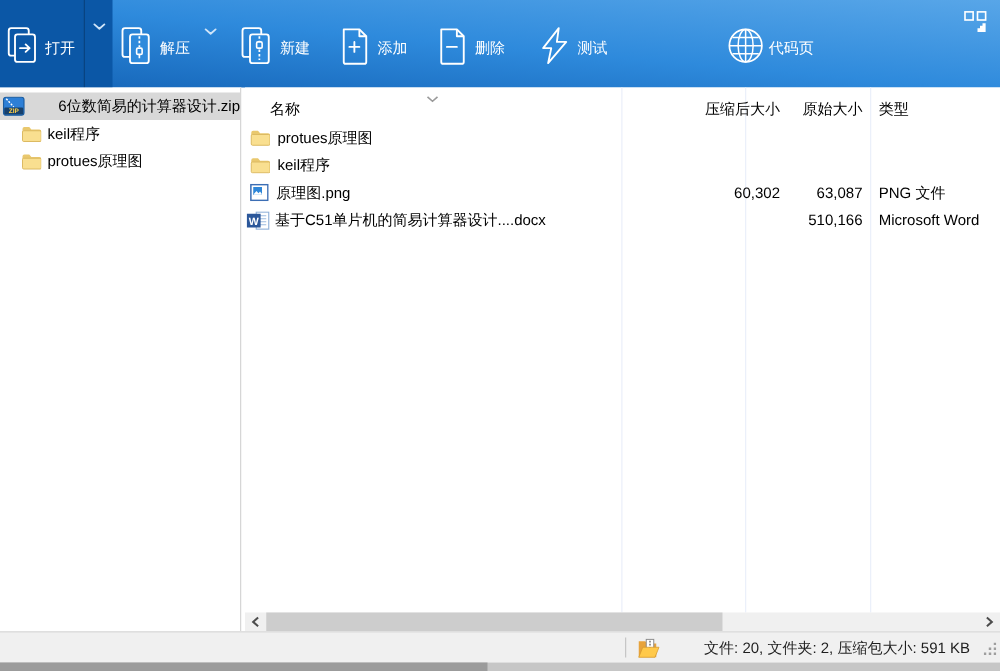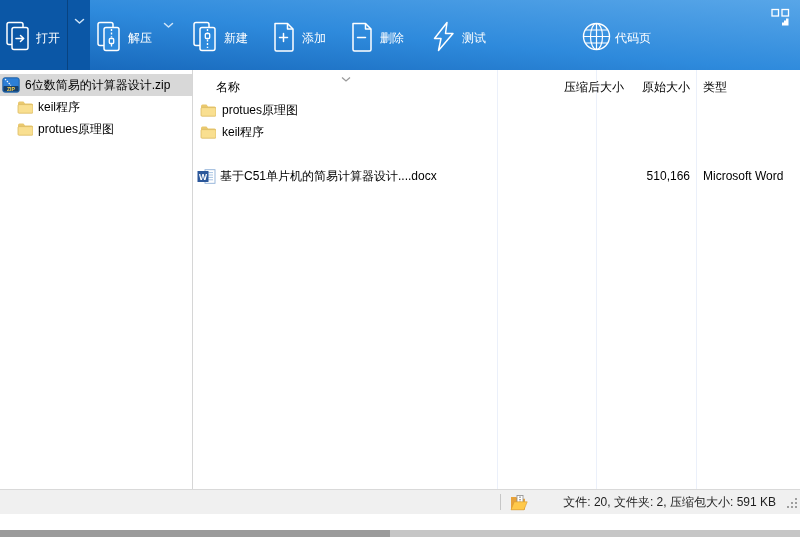--- a/index.html
+++ b/index.html
@@ -17,42 +17,42 @@
   .open-main{position:absolute;left:0;top:0;width:68px;height:70px;border-right:1px solid rgba(0,0,0,0.22);box-sizing:border-box;}
   .open-drop{position:absolute;left:68px;top:0;width:22px;height:70px;display:flex;justify-content:center;}
   .open-drop svg{margin-top:18px;}
   .tbtn{position:absolute;top:0;height:70px;display:flex;flex-direction:row;align-items:center;padding-top:6px;box-sizing:border-box;cursor:default;}
   .tbtn .lbl{color:#fff;font-size:12px;margin-top:1px;white-space:nowrap;}
   .drop-chevron{position:absolute;top:18px;display:flex;justify-content:center;}
   .layout-btn{position:absolute;left:770px;top:7px;width:22px;height:22px;}
   
   .sidebar{position:absolute;left:0;top:70px;width:192px;height:435px;background:#fff;border-right:1px solid #D6D6D6;box-sizing:content-box;}
   .tree-row{position:absolute;left:0;width:192px;height:22px;display:flex;align-items:center;white-space:nowrap;}
-  .tree-row.selected{background:#D8D8D8;}
+  .tree-row.selected{background:#D8D8D8;justify-content:space-between;}
   .tree-row .ticon{flex:0 0 auto;display:flex;align-items:center;}
   .tree-row .tlabel{margin-left:5px;overflow:hidden;}
   
   .filelist{position:absolute;left:196px;top:70px;width:604px;height:420px;background:#fff;}
   .colline{position:absolute;top:0;width:1px;height:420px;background:#EBF0FA;}
   .hcell{position:absolute;top:6px;height:22px;line-height:22px;color:#000;}
   .hcell.right{text-align:right;box-sizing:border-box;}
   .sort-chevron{position:absolute;left:144px;top:2px;}
   .frow{position:absolute;left:0;width:604px;height:22px;}
   .fcell{position:absolute;top:0;height:22px;line-height:22px;white-space:nowrap;}
   .fname{left:4px;display:flex;align-items:center;height:22px;}
   .fname .ficon{display:flex;align-items:center;margin-right:6px;}
   .c2{left:301px;width:99px;text-align:right;padding-right:8px;box-sizing:border-box;margin-left:36px;}
   .c3{left:400px;width:100px;text-align:right;padding-right:6px;box-sizing:border-box;}
   .c4{left:507px;}
   
   .hscroll{position:absolute;left:196px;top:490px;width:604px;height:15px;background:#F0F0F0;}
   .hs-arrow{position:absolute;top:0;width:17px;height:15px;display:flex;align-items:center;justify-content:center;}
   .hs-thumb{position:absolute;left:17px;top:0;width:365px;height:15px;background:#CDCDCD;}
   
-  .statusbar{position:absolute;left:0;top:489px;width:800px;height:25px;background:#F0F0F0;border-top:1px solid #D9D9D9;box-sizing:border-box;}
+  .statusbar{position:absolute;left:0;top:505px;width:800px;height:25px;background:#F0F0F0;border-top:1px solid #D9D9D9;box-sizing:border-box;}
   .sb-sep{position:absolute;left:500px;top:4px;width:1px;height:16px;background:#C6C6C6;}
   .sb-icon{position:absolute;left:509px;top:3px;}
   .sb-text{position:absolute;right:24px;top:0;line-height:24px;color:#1e1e1e;white-space:nowrap;}
   .sb-grip{position:absolute;right:3px;bottom:3px;}
   
   .bottomstrip{position:absolute;left:0;top:530px;width:800px;height:7px;background:#C6C6C6;}
   .bottomstrip .darkpart{position:absolute;left:0;top:0;width:390px;height:7px;background:#9B9B9B;}
 </style>
 </head>
 <body>
@@ -243,20 +243,35 @@
             <rect x="1" y="4.6" width="15" height="8.6" rx="1" fill="#F9DF90" stroke="#DCBA62" stroke-width="0.8"></rect>
           </svg>
         </span>
         <span>keil程序</span>
       </div>
       <div class="fcell c2"></div>
       <div class="fcell c3"></div>
       <div class="fcell c4"></div>
     </div>
 
+    <div class="frow" style="top:73px;">
+      <div class="fcell fname">
+        <span class="ficon">
+          <svg width="15" height="14" viewBox="0 0 15 14">
+            <rect x="0.7" y="0.7" width="13.6" height="12.6" fill="#fff" stroke="#3C6EB4" stroke-width="1.2"></rect>
+            <rect x="2.6" y="2.6" width="7" height="6.2" fill="#2E86D8"></rect>
+            <path d="M3.2 8 l2-2.2 1.6 1.7 1.2-1.3 1.4 1.8 v0.8 h-6.2 z" fill="#fff"></path>
+          </svg>
+        </span>
+        <span>原理图.png</span>
+      </div>
+      <div class="fcell c2">60,302</div>
+      <div class="fcell c3">63,087</div>
+      <div class="fcell c4">PNG 文件</div>
+    </div>
 
     <div class="frow" style="top:95px;">
       <div class="fcell fname" style="left:1px;">
         <span class="ficon" style="margin-right:4px;">
           <svg width="19" height="15" viewBox="0 0 19 15">
             <rect x="8" y="0.7" width="10" height="13.6" fill="#fff" stroke="#8FB0D8" stroke-width="0.9"></rect>
             <path d="M10 3.6 h6 M10 6 h6 M10 8.4 h6 M10 10.8 h6" stroke="#9DBCE0" stroke-width="0.9" fill="none"></path>
             <rect x="0.5" y="2" width="11" height="11" fill="#2B579A"></rect>
             <text x="6" y="10.8" text-anchor="middle" font-size="8.5" font-weight="bold" fill="#fff" font-family="Liberation Sans, DejaVu Sans, sans-serif">W</text>
           </svg>

